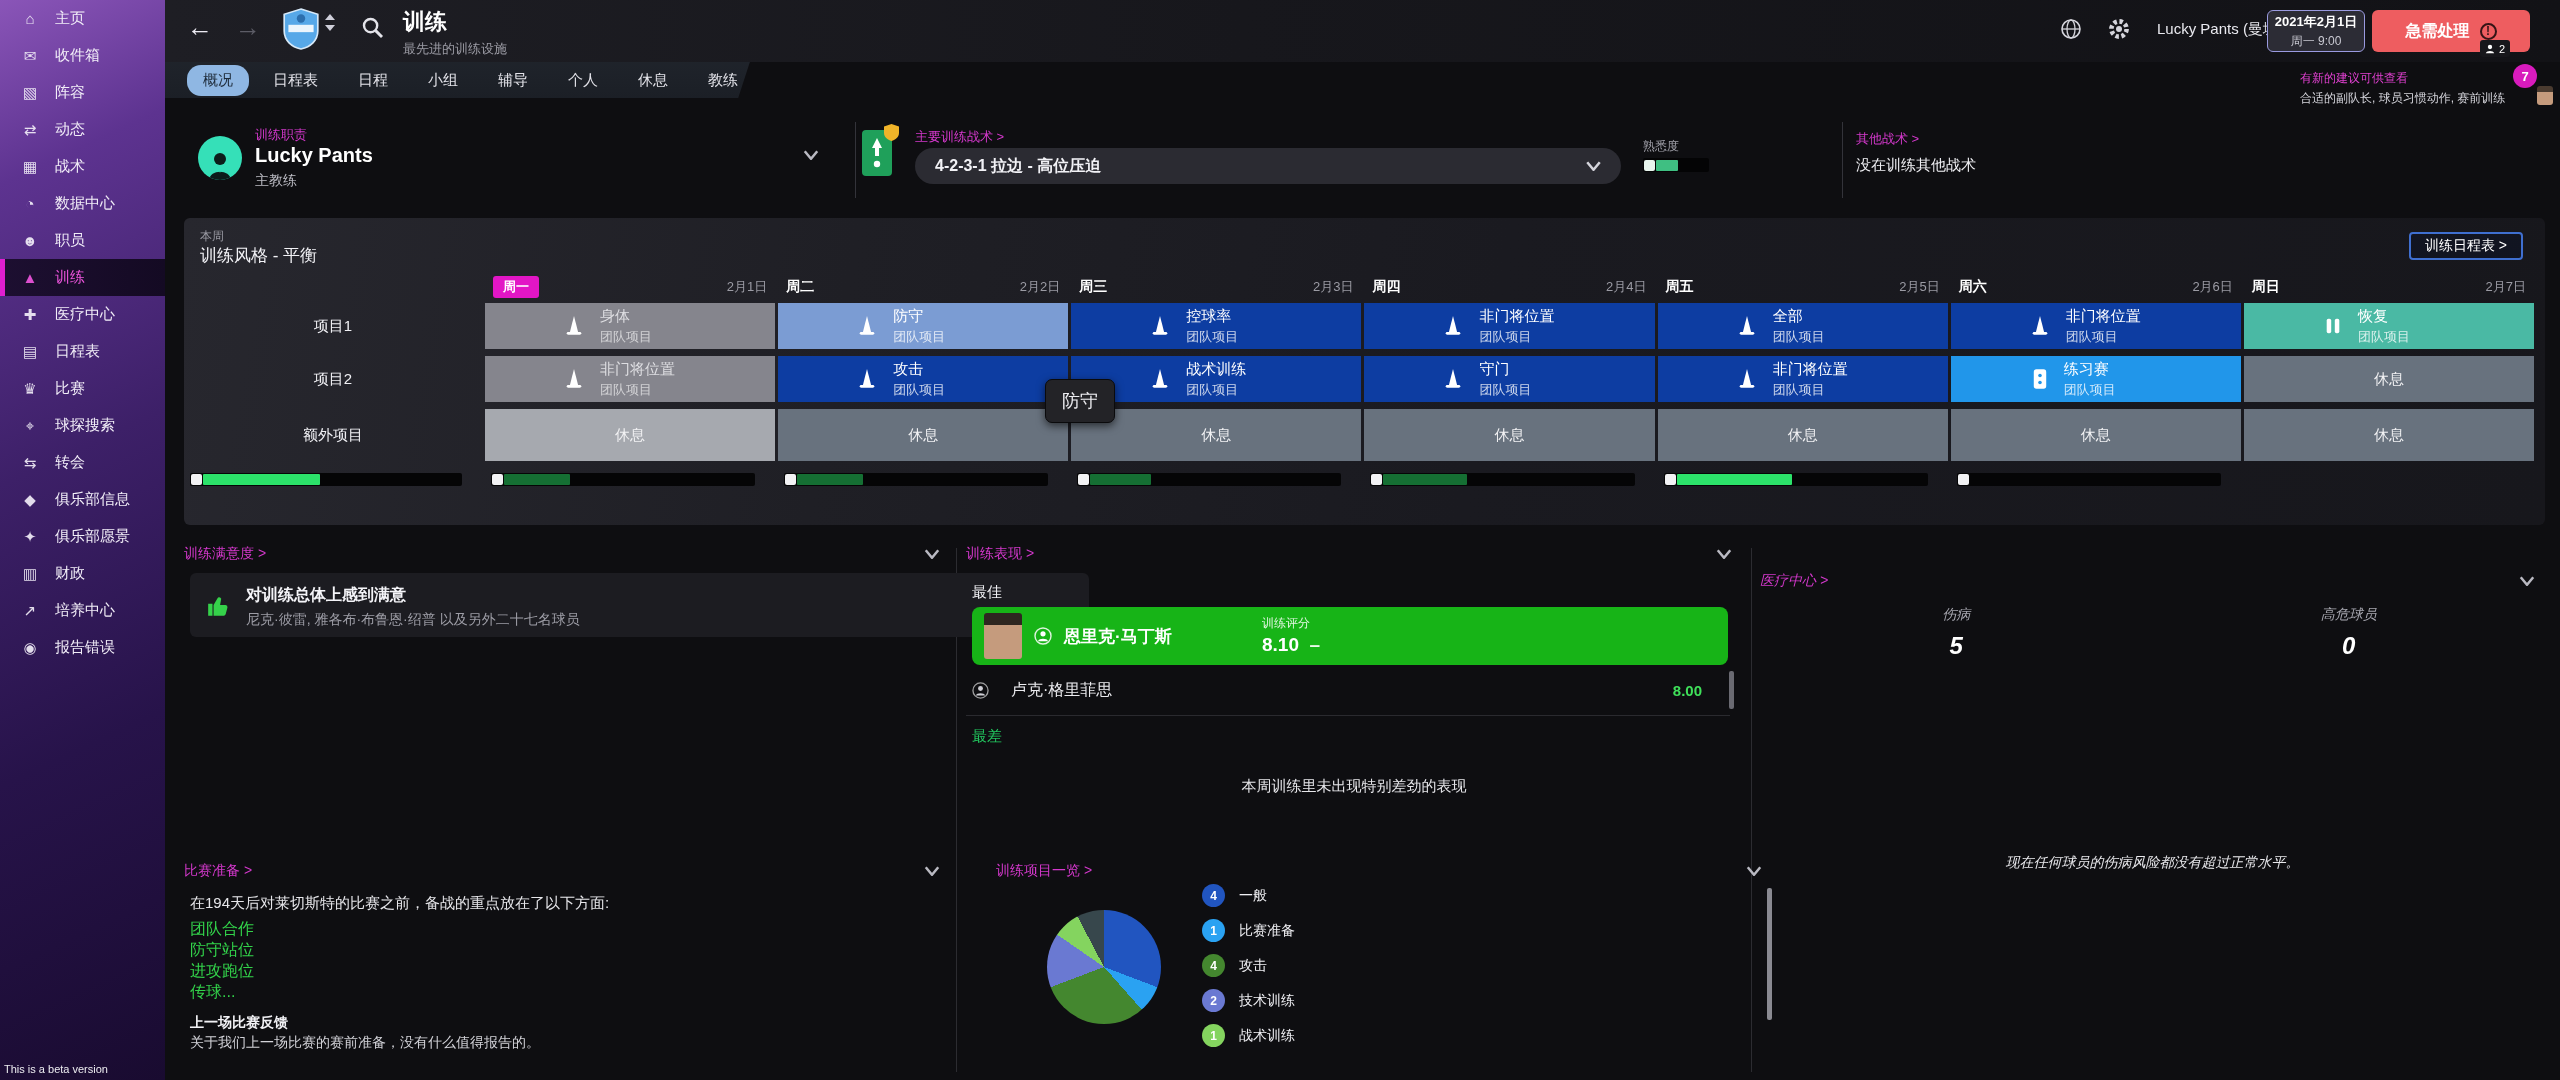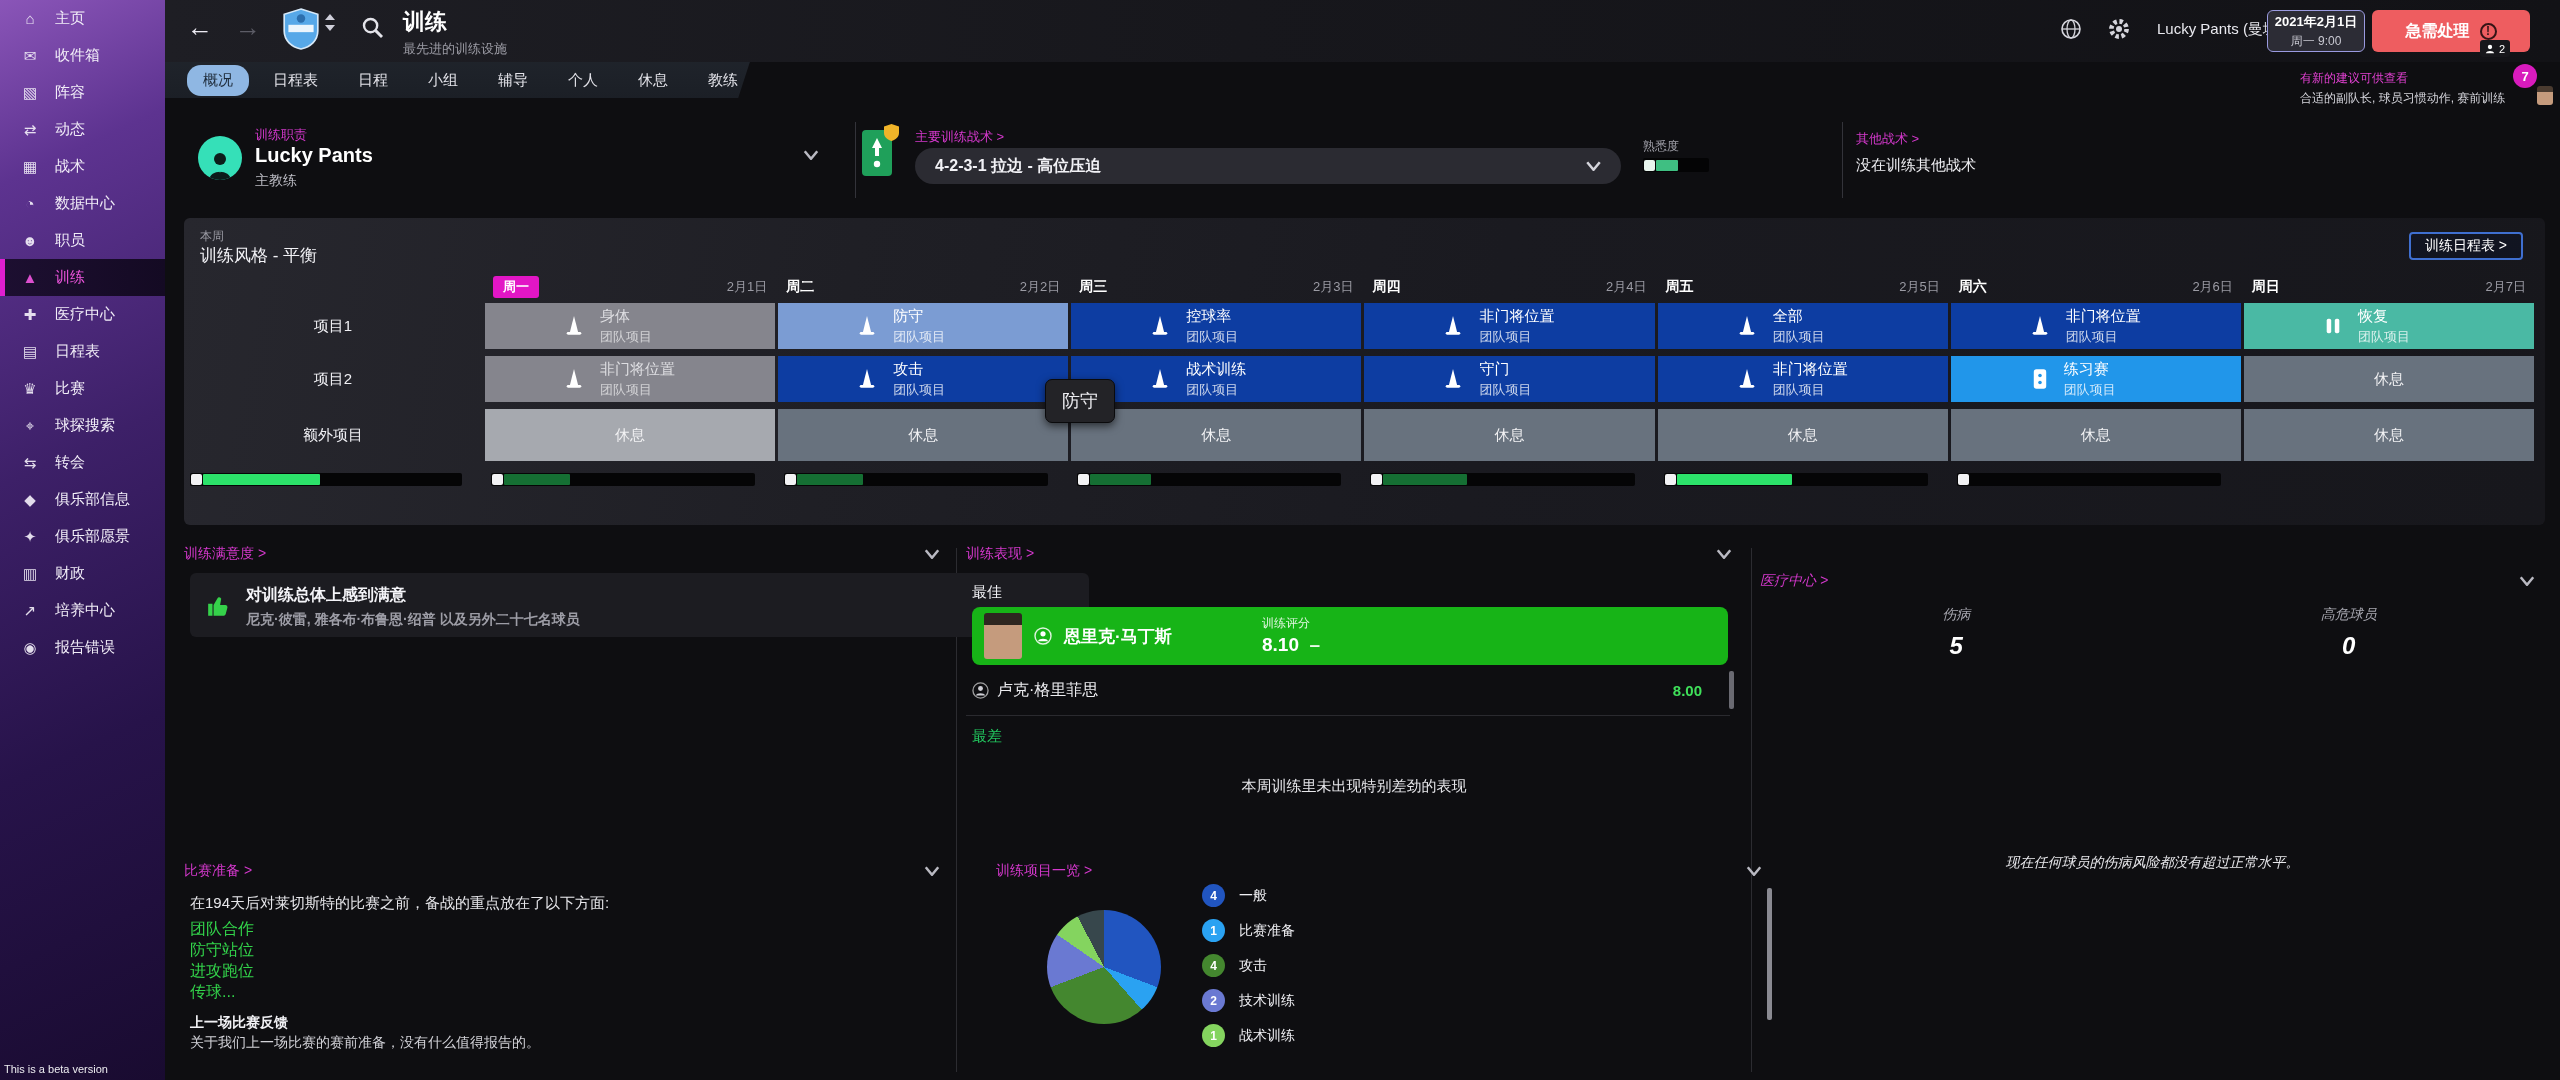--- a/index.html
+++ b/index.html
@@ -120,32 +120,32 @@
     font-size:18px; color:#ececf0; box-shadow:0 3px 8px rgba(0,0,0,.6); z-index:6; }
 
   
   .panel { position:absolute; z-index:2; }
   .ptitle { font-size:14px; color:#d438cc; cursor:pointer; }
   .pchev { position:absolute; top:4px; right:10px; cursor:pointer; }
   #p-sat { left:184px; top:545px; width:766px; height:310px; }
   #sat-card { position:absolute; left:6px; top:28px; width:899px; height:64px; background:#1c1c21; border-radius:6px; }
   #sat-thumb { position:absolute; left:16px; top:20px; }
   #sat-head { position:absolute; left:56px; top:12px; font-size:16px; font-weight:bold; color:#f4f4f8; }
-  #sat-detail { position:absolute; left:56px; top:38px; font-size:14px; color:#9d9da6;font-weight:bold; }
+  #sat-detail { position:absolute; left:56px; top:38px; font-size:14px; color:#9d9da6; }
   #p-perf { left:966px; top:545px; width:776px; height:310px; }
   #perf-best { position:absolute; left:6px; top:38px; font-size:15px; color:#f0f0f4; }
   #perf-card { position:absolute; left:6px; top:62px; width:756px; height:58px; background:#17b417; border-radius:8px;
     display:flex; align-items:center; }
   #perf-photo { width:38px; height:46px; margin-left:12px; border-radius:3px;
     background:linear-gradient(#2e2620 26%,#c59b7d 26%); flex:none; }
   #perf-card .nm { font-size:17px; font-weight:bold; color:#fff; margin-left:12px; }
   #perf-rate { position:absolute; left:290px; top:8px; display:flex; flex-direction:column; }
   #perf-rate .lbl { font-size:12px; color:#e3f7e2; }
   #perf-rate .val { font-size:19px; font-weight:bold; color:#fff; margin-top:2px; }
-  #perf-row2 { position:absolute; left:6px; top:128px; width:756px; height:34px; display:flex; align-items:center; }
+  #perf-row2 { position:absolute; left:6px; top:128px; width:756px; height:34px; display:flex; align-items:center;gap:14px; }
   #perf-row2 .nm { font-size:16px; color:#ececf0; margin-left:8px; }
   #perf-row2 .val { margin-left:auto; font-size:15px; font-weight:bold; color:#3fe05a; padding-right:26px; }
   #perf-sb1 { position:absolute; right:8px; top:126px; width:5px; height:38px; background:#6a6a72; border-radius:2px; }
   #perf-div { position:absolute; left:0; top:170px; width:764px; height:1px; background:#2a2a2f; }
   #perf-worst { position:absolute; left:6px; top:182px; font-size:15px; color:#22c55e; }
   #perf-empty { position:absolute; left:0; top:232px; width:100%; text-align:center; font-size:15px; color:#e6e6ea; }
   #p-med { left:1760px; top:572px; width:785px; height:530px;font-style:italic; }
   #med-stats { position:absolute; left:0; top:34px; width:100%; display:flex; }
   .med-half { flex:1; display:flex; flex-direction:column; align-items:center; gap:8px; }
   .med-lbl { font-size:14px; color:#a8a8b1; }

